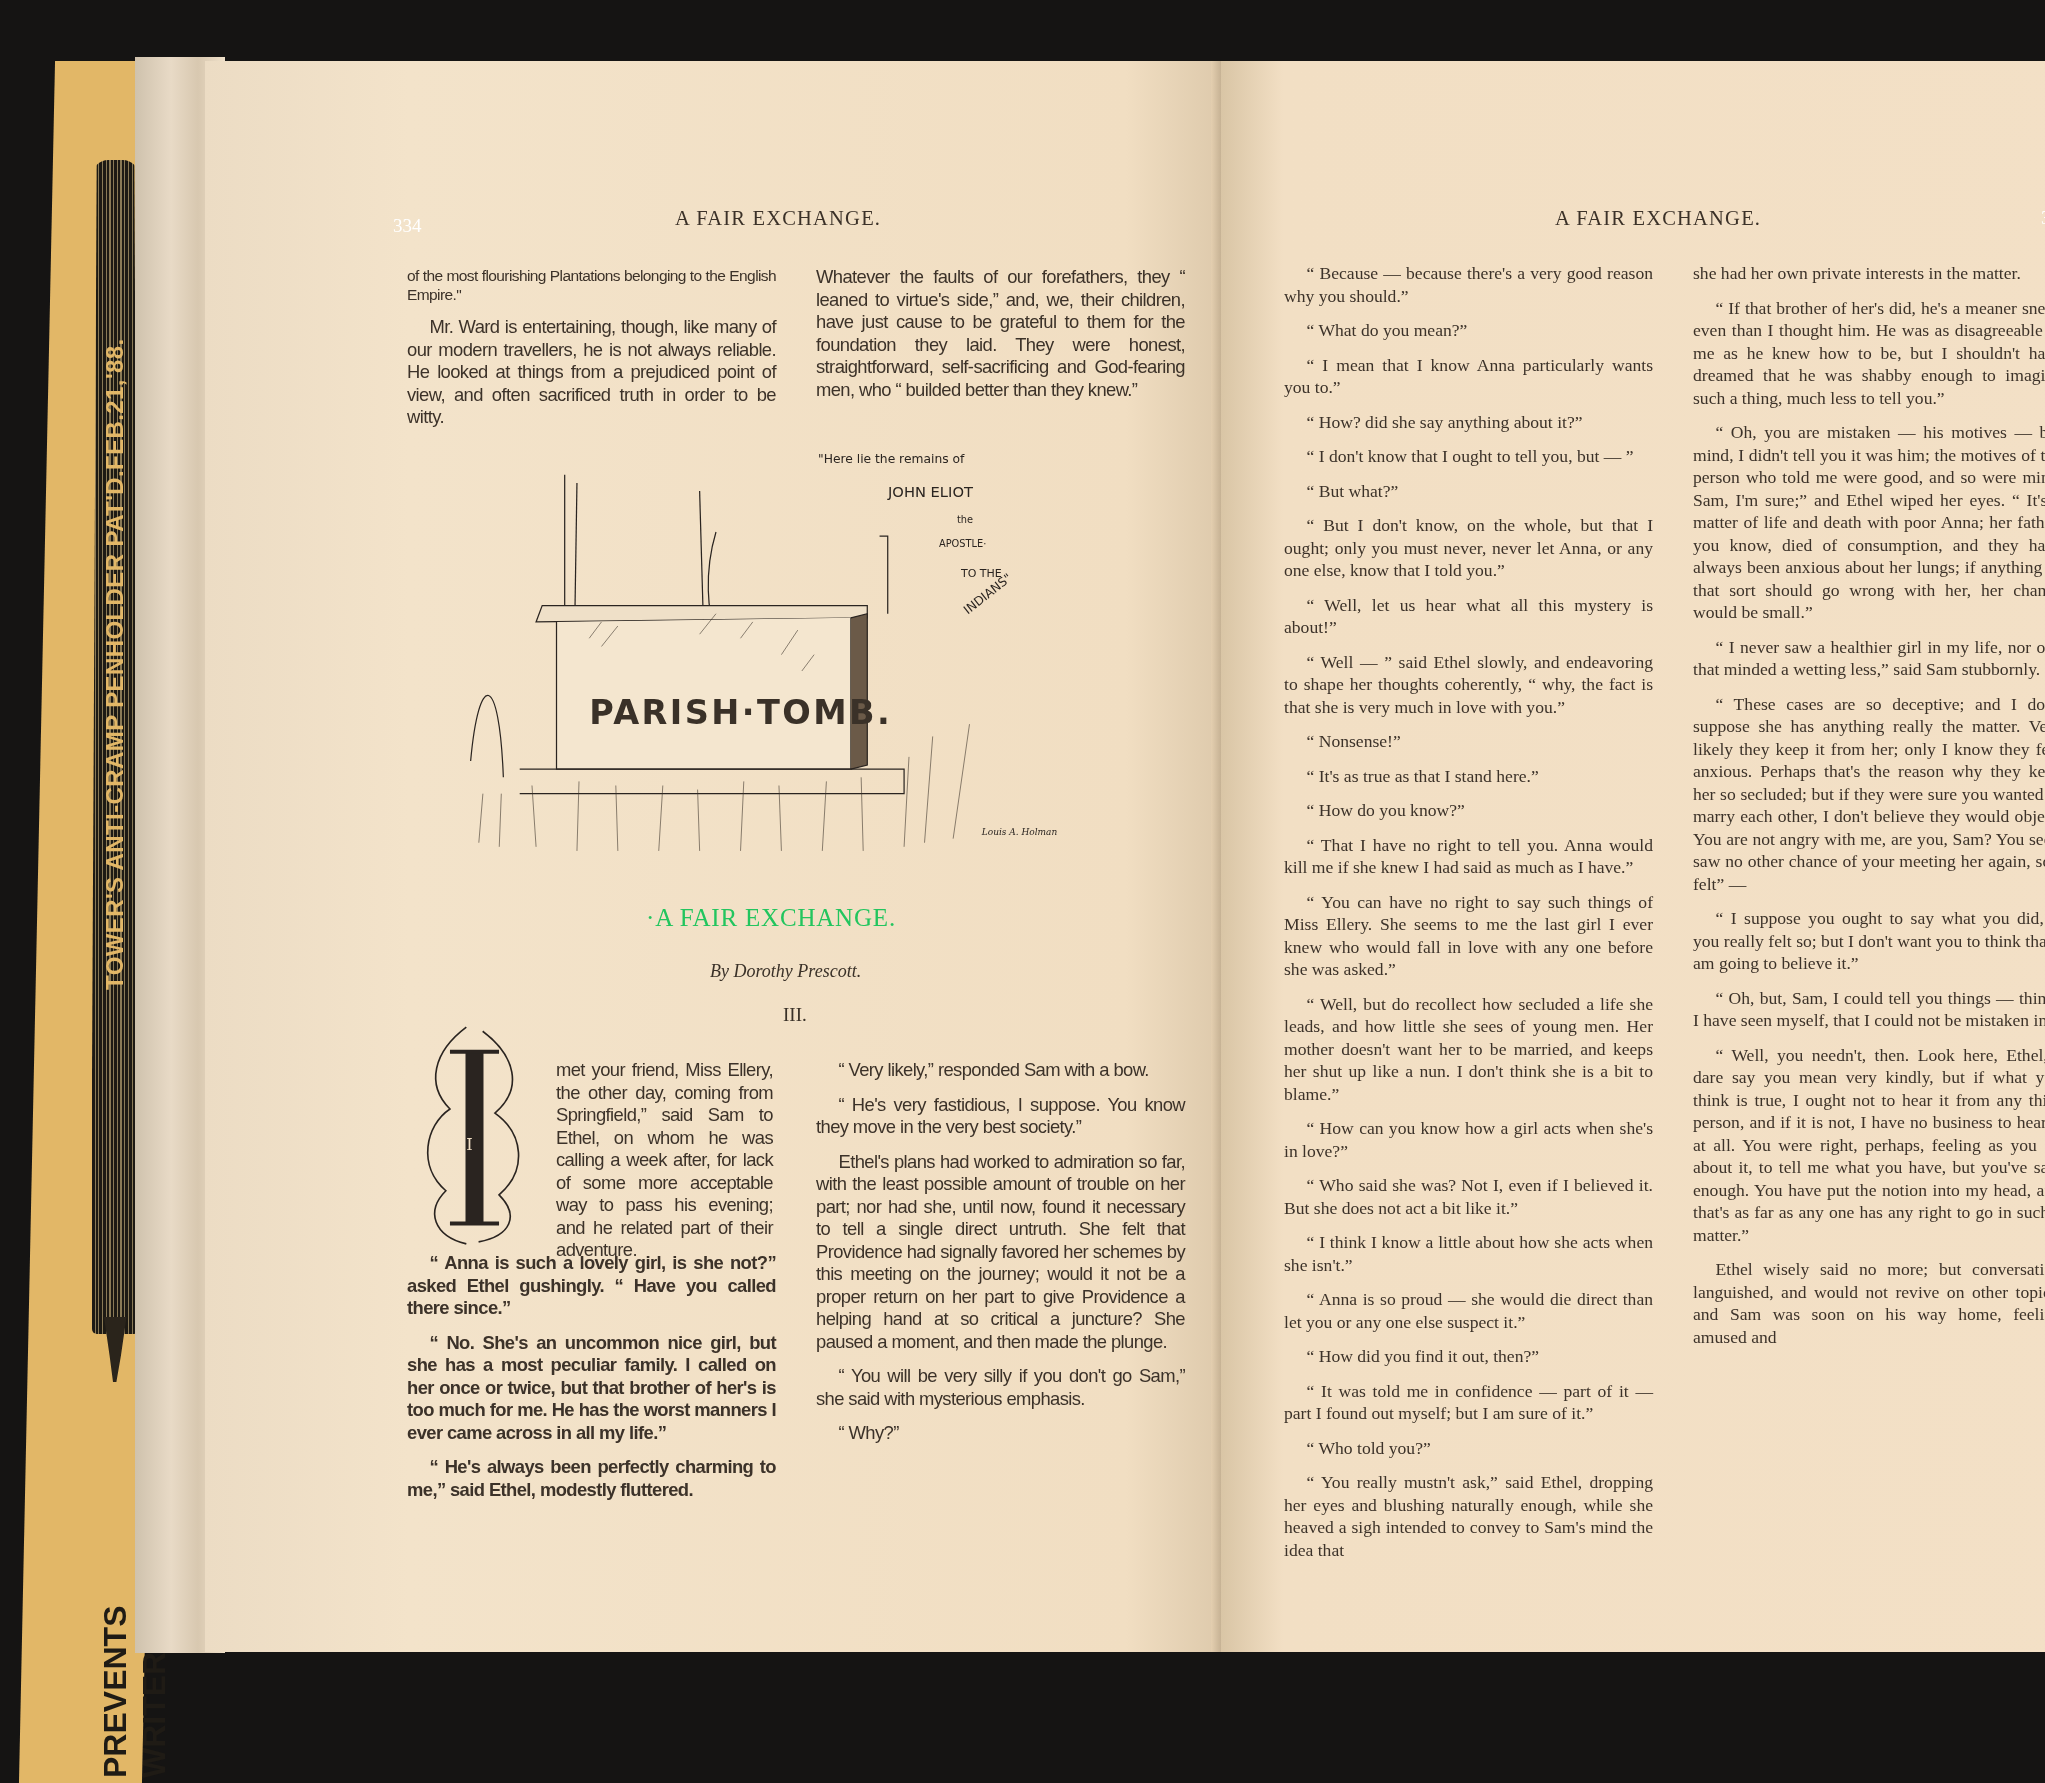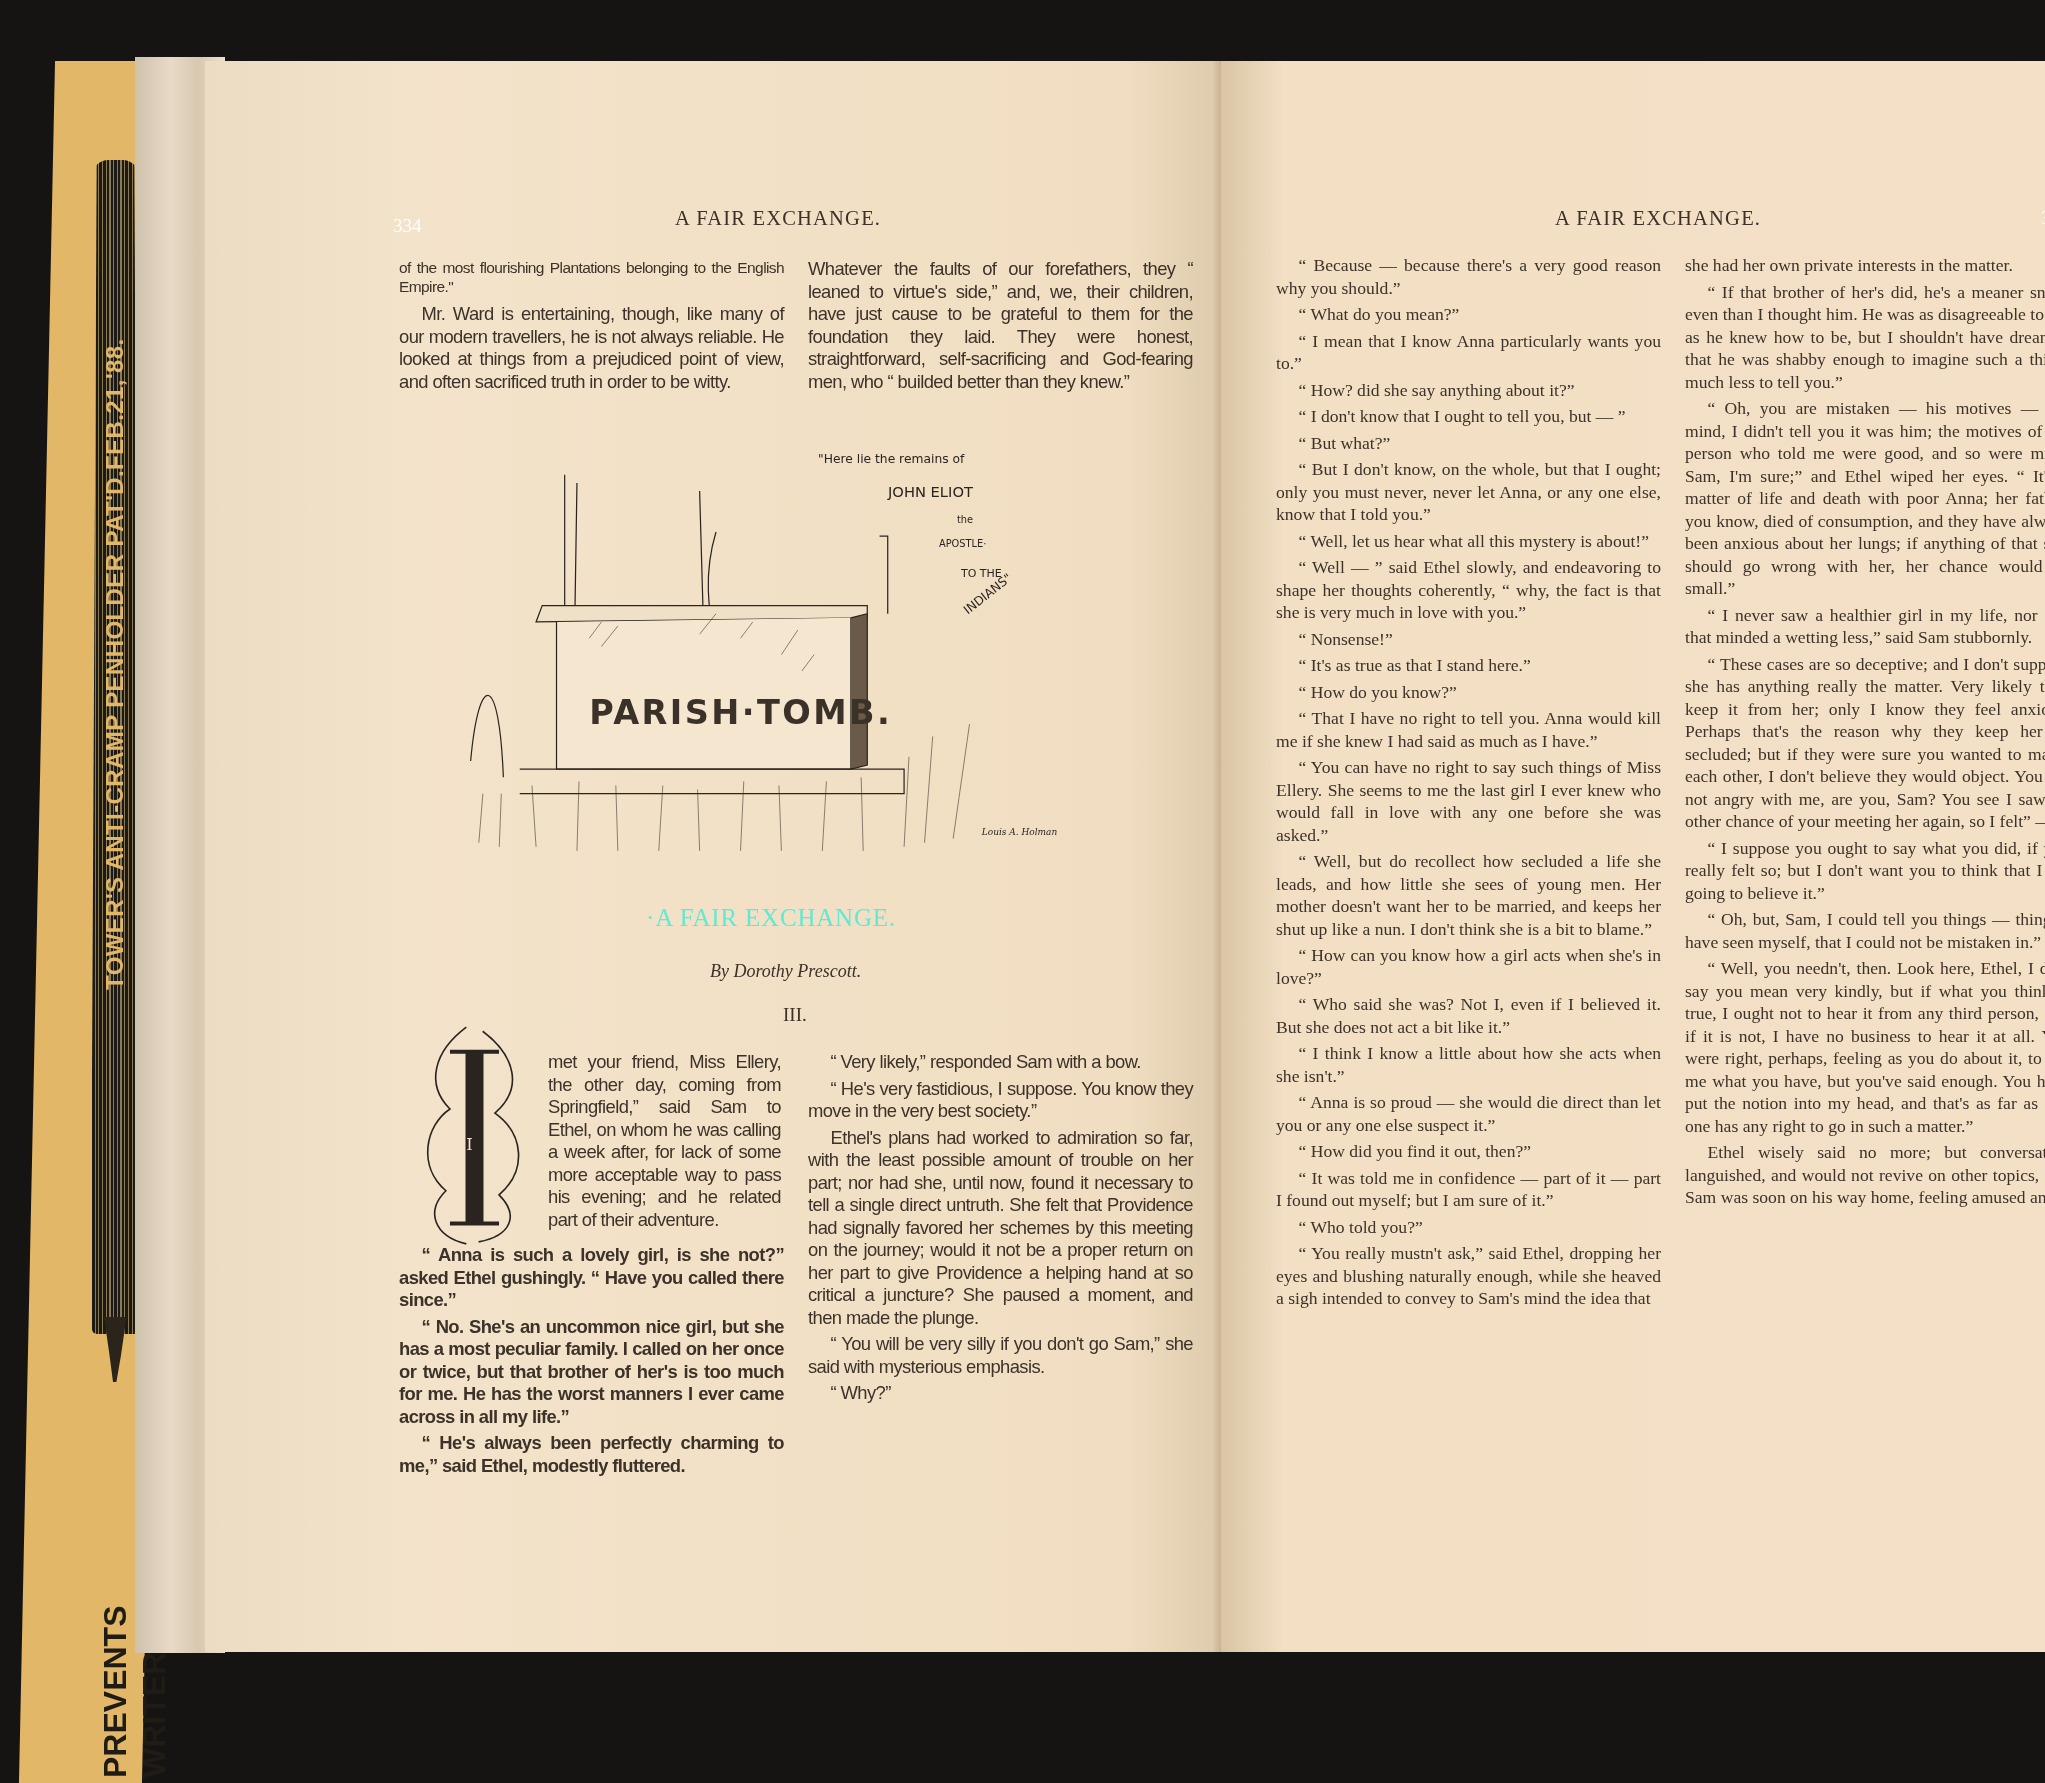--- a/index.html
+++ b/index.html
@@ -54,30 +54,30 @@
     background: linear-gradient(90deg, #e4cfb0, #b9a588 50%, #e2ccad);
   }
   
   .runhead { position: absolute; font-size: 20.5px; letter-spacing: 1.2px; color: #3b3128; }
   .folio { position: absolute; font-size: 19px; color: #ffffff; }
   
   .col {
     position: absolute; font-size: 18.4px; line-height: 22.5px; text-align: justify;
     color: #3c3229;
   }
-  .col p { margin: 4px; text-indent: 22.5px; }
+  .col p { margin: 12px; text-indent: 22.5px; }
   .col p.noindent { text-indent: 0; }
   .col .sm { font-size: 15.5px; line-height: 19px; }
   .col-narrow { font-family: "Liberation Sans", sans-serif; font-stretch: condensed; letter-spacing: -0.6px; }
   
   .illus { position: absolute; left: 454px; top: 442px; width: 663px; height: 413px; }
   .illus svg { width: 100%; height: 100%; }
   .inscription { position: absolute; font-family: "DejaVu Sans", sans-serif; font-size: 12.3px; color: #2a2420; white-space: nowrap; }
   
-  .story-title { position: absolute; left: 646px; top: 904px; font-size: 25px; letter-spacing: 0.8px; color: #5eead4; }
+  .story-title { position: absolute; left: 646px; top: 904px; font-size: 25px; letter-spacing: 0.8px; color: #22c55e; }
   .byline { position: absolute; left: 710px; top: 961px; font-size: 18px; font-style: italic; color: #3a3128; }
   .chapter { position: absolute; left: 783px; top: 1004px; font-size: 19px; color: #3a3128; }
   .dropcap {
     position: absolute; left: 409px; top: 1019px; width: 131px; height: 229px;
   }
 </style>
 </head>
 <body>
 
 <div class="bookmark"></div>

